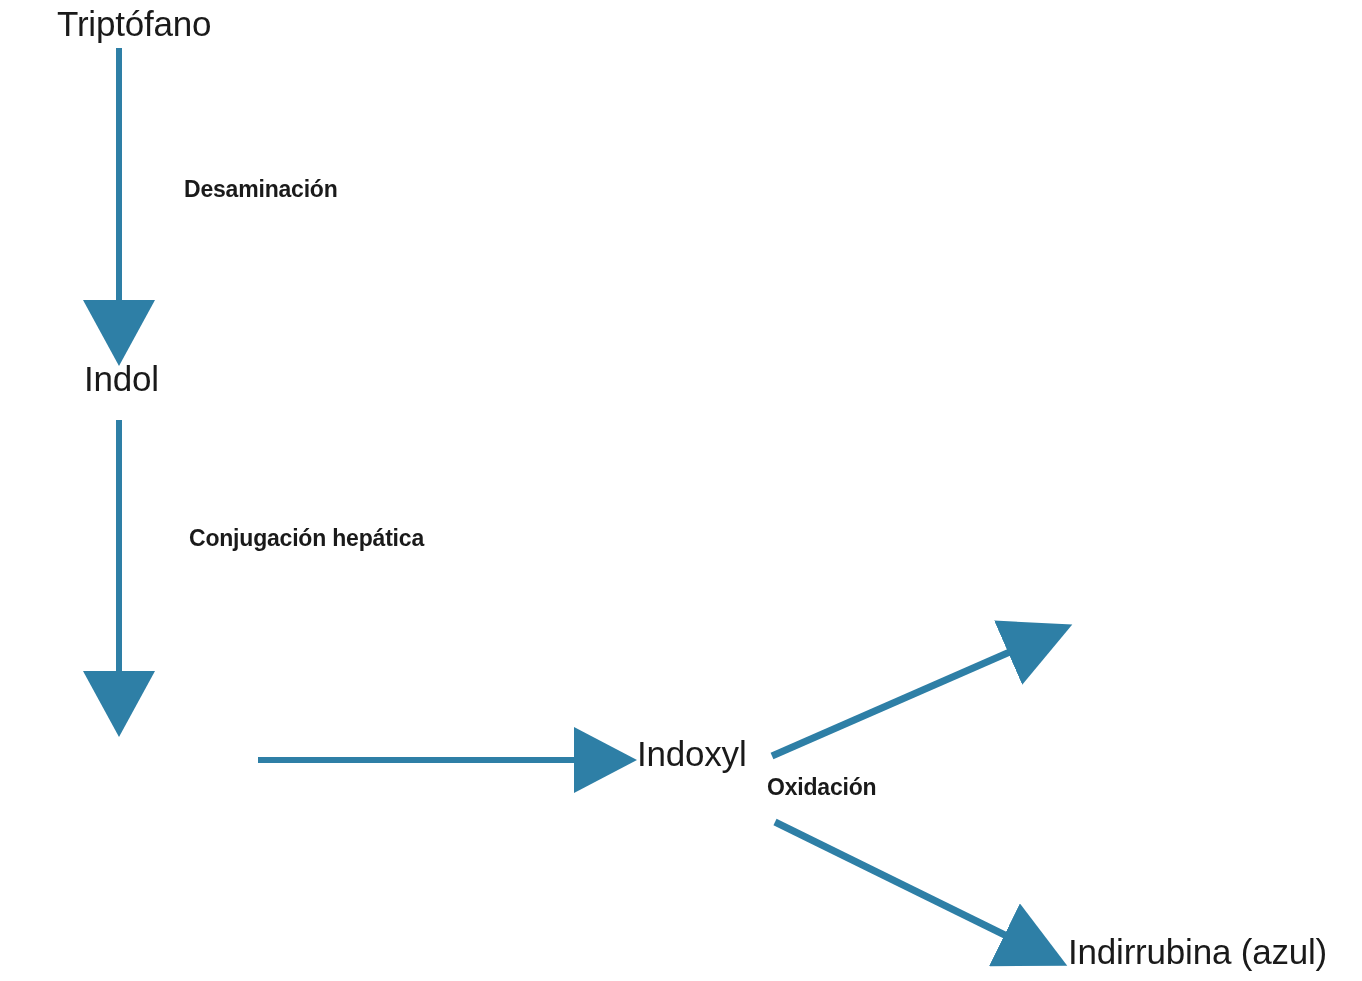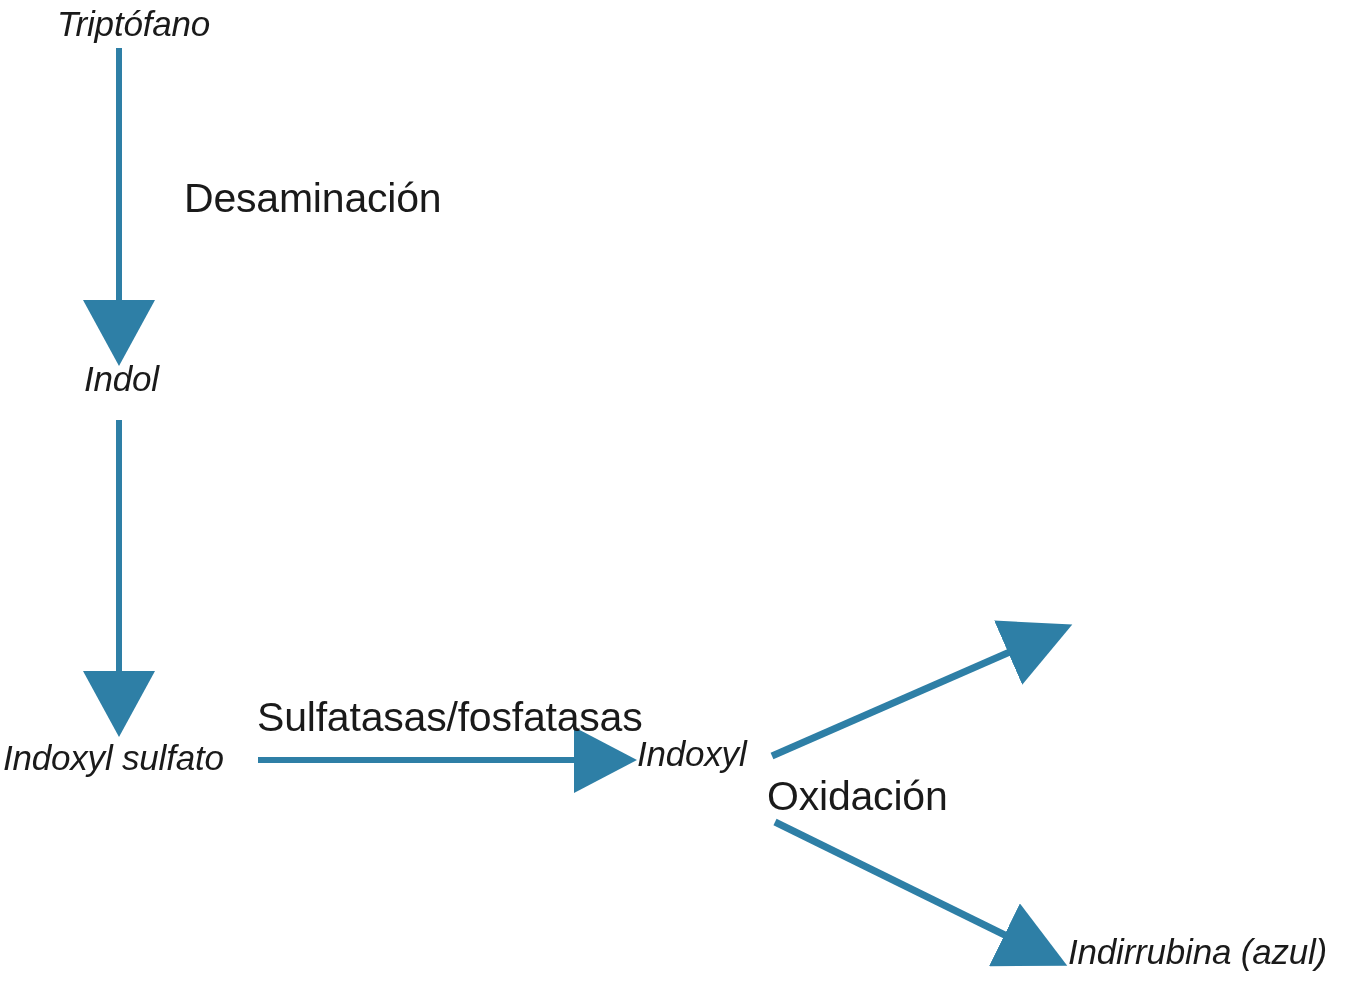--- a/index.html
+++ b/index.html
@@ -27,28 +27,27 @@
   }
   .node-label {
     position: absolute;
     color: #1a1a1a;
     font-family: "Liberation Sans", sans-serif;
     font-size: 35px;
     font-weight: 400;
     line-height: 1;
     white-space: nowrap;
     letter-spacing: -0.2px;
-    font-style: italic;
   }
   .edge-label {
     position: absolute;
     color: #1a1a1a;
     font-family: "Liberation Sans", sans-serif;
-    font-size: 41px;
-    font-weight: 400;
+    font-size: 23px;
+    font-weight: 700;
     line-height: 1;
     white-space: nowrap;
     letter-spacing: -0.2px;
   }
 
   
   #node-triptofano   { left: 57px;   top: 6px; }
   #node-indol        { left: 84px;   top: 361px; text-align: center; }
   #node-indoxyl-sulfato { left: 3px; top: 740px; }
   #node-indoxyl      { left: 637px;  top: 736px; }
@@ -87,27 +86,26 @@
 
     <line x1="772" y1="756" x2="1021" y2="647" stroke="#2E7FA6" stroke-width="7" marker-end="url(#head-diag)"></line>
 
     <line x1="775" y1="822" x2="1017" y2="941" stroke="#2E7FA6" stroke-width="7" marker-end="url(#head-diag)"></line>
   </svg>
 
   <div class="node-label" id="node-triptofano">Triptófano</div>
 
   <div class="node-label" id="node-indol">Indol</div>
 
-  <div class="node-label" id="node-indoxyl-sulfato">Indoxyl sulfato</div>
 
   <div class="node-label" id="node-indoxyl">Indoxyl</div>
 
 
   <div class="node-label" id="node-indirrubina">Indirrubina (azul)</div>
 
   <div class="edge-label" id="edge-label-desaminacion">Desaminación</div>
 
+  <div class="edge-label" id="edge-label-conjugacion">Conjugación hepática</div>
 
-  <div class="edge-label" id="edge-label-sulfatasas">Sulfatasas/fosfatasas</div>
 
   <div class="edge-label" id="edge-label-oxidacion">Oxidación</div>
 
 </div>
 
 </body></html>

